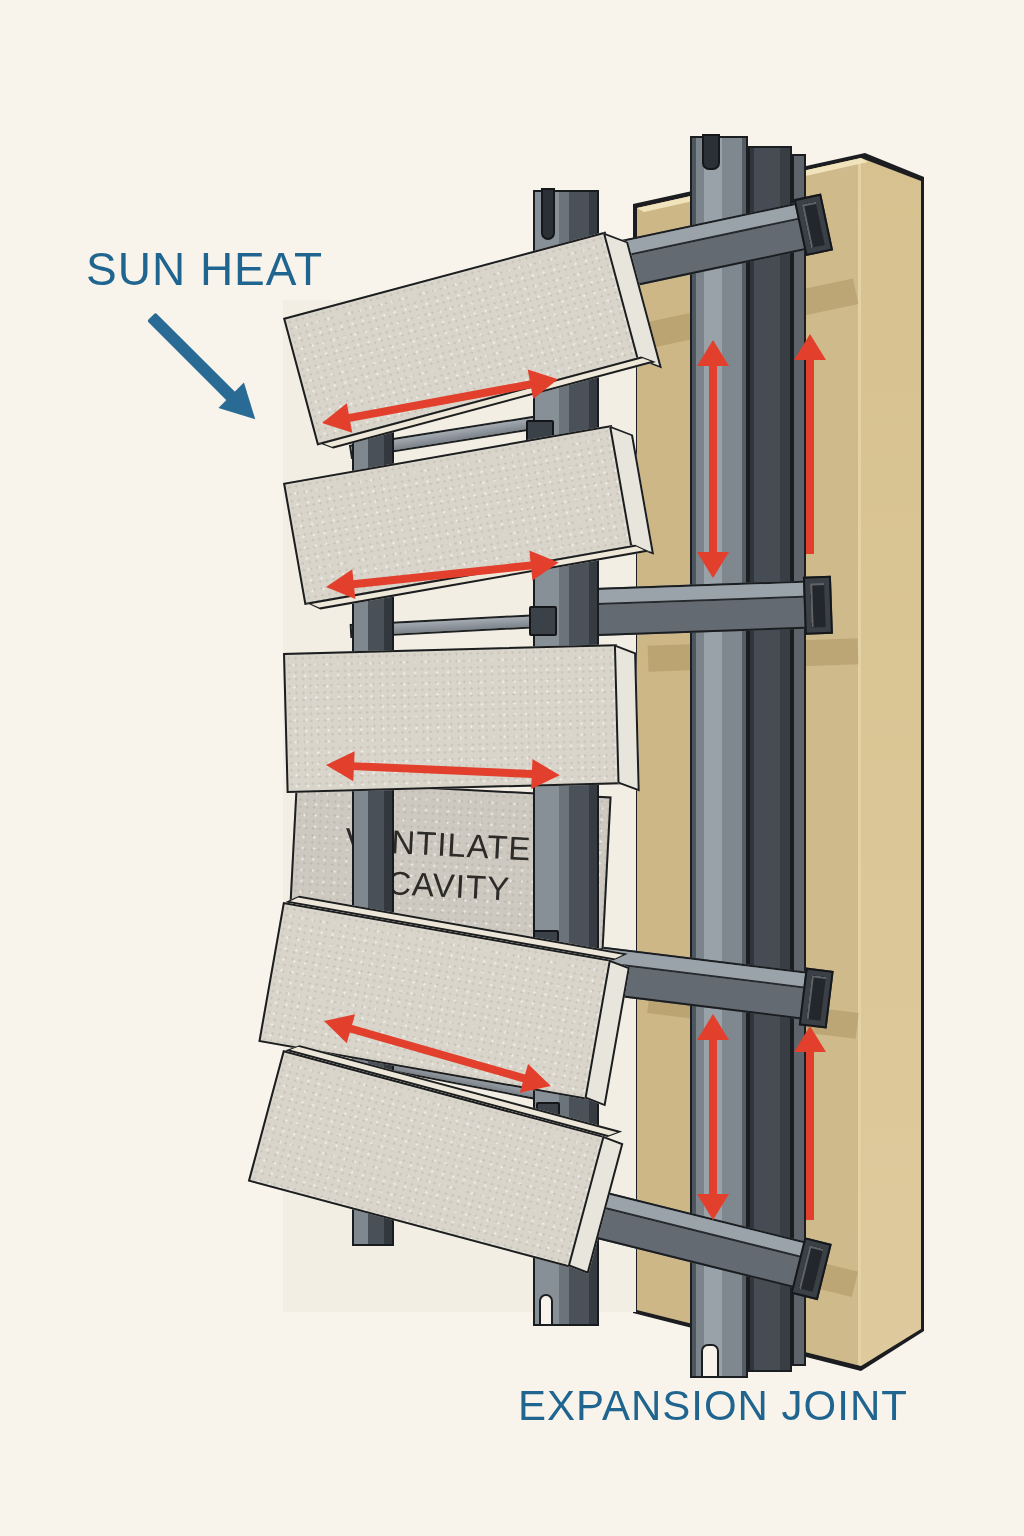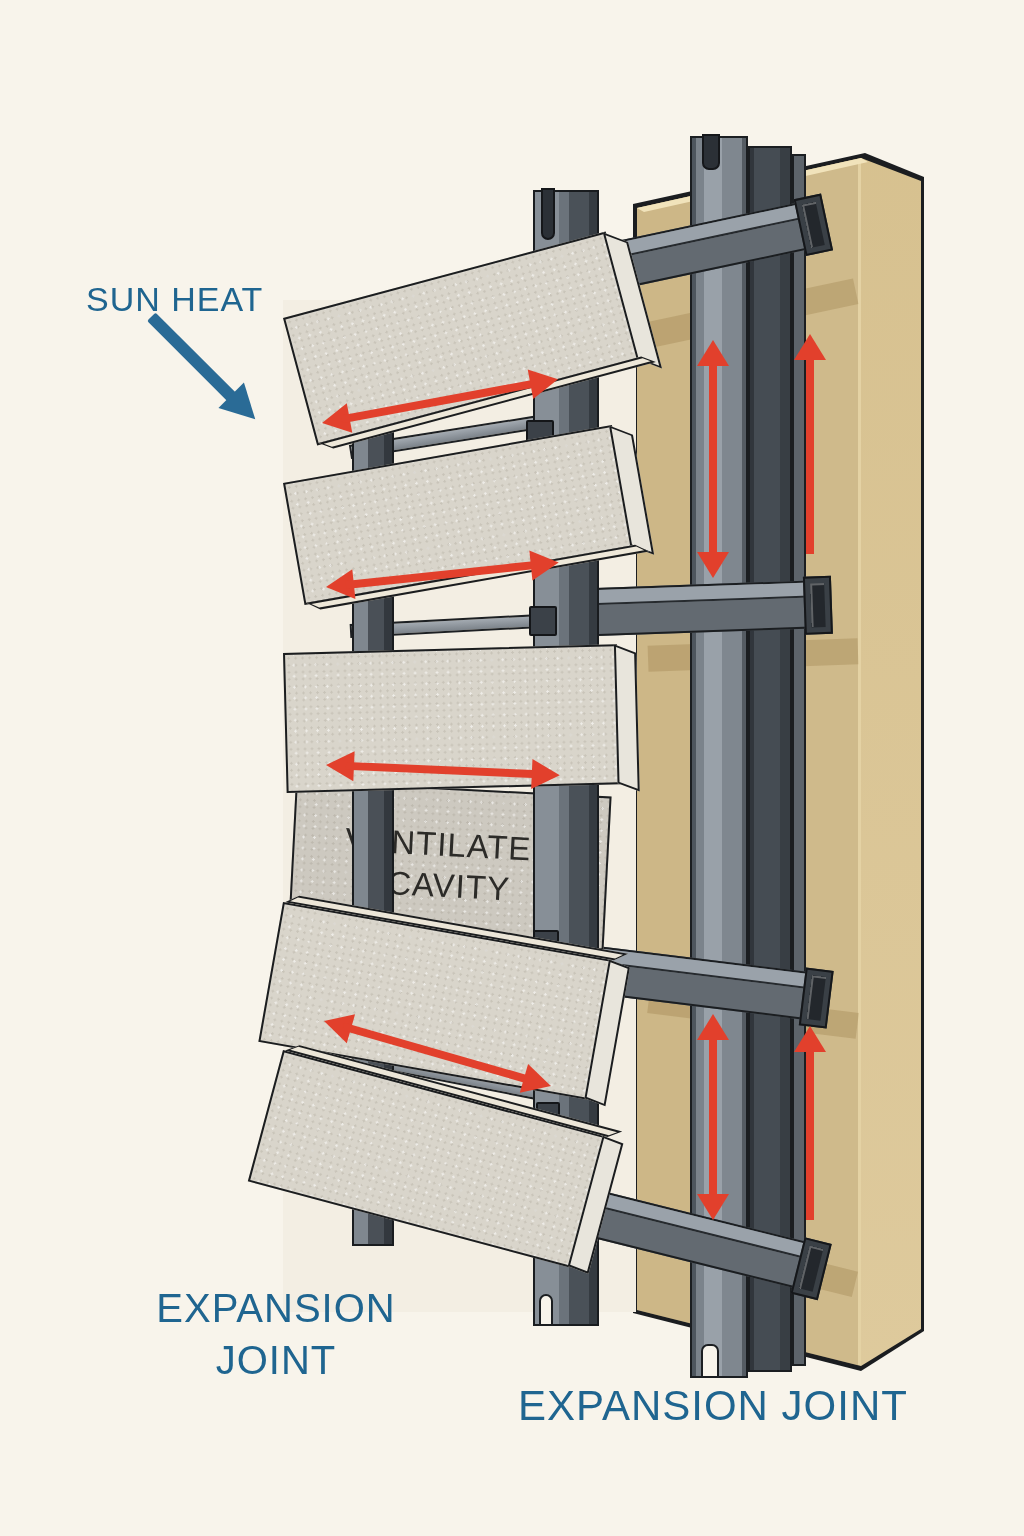--- a/index.html
+++ b/index.html
@@ -64,21 +64,21 @@
   .varr{width:32px;}
   .varr .shaft{position:absolute;top:20px;bottom:20px;left:12px;width:8px;background:#e2402c;}
   .varr .shaft-full{position:absolute;top:20px;bottom:0;left:12px;width:8px;background:#e2402c;}
   .varr .hu{position:absolute;top:0;left:0;width:0;height:0;border-left:16px solid transparent;border-right:16px solid transparent;border-bottom:26px solid #e2402c;}
   .varr .hd{position:absolute;bottom:0;left:0;width:0;height:0;border-left:16px solid transparent;border-right:16px solid transparent;border-top:26px solid #e2402c;}
   .sunarr{left:152px;top:298px;width:146px;height:36px;transform:rotate(45deg);transform-origin:0 50%;}
   .sunarr .shaft{position:absolute;left:0;right:30px;top:13px;height:12px;background:#2a6b96;border-radius:2px;}
   .sunarr .head{position:absolute;right:0;top:0;width:0;height:0;border-top:18px solid transparent;border-bottom:18px solid transparent;border-left:34px solid #2a6b96;}
   
   .lbl{color:#1f6590;letter-spacing:1px;white-space:pre-line;}
-  .lbl-sun{left:86px;top:242px;font-size:34px;margin-top:38px;}
+  .lbl-sun{left:86px;top:242px;font-size:46px;}
   .lbl-thermal{left:28px;top:662px;width:264px;font-size:40px;line-height:1.32;text-align:center;}
   .lbl-expl{left:148px;top:1282px;width:256px;font-size:40px;line-height:1.3;text-align:center;}
   .lbl-expb{left:518px;top:1382px;font-size:42px;}
 </style>
 </head>
 <body>
 
 <div id="canvas">
 
   <div class="abs wall-backing"></div>
@@ -205,17 +205,15 @@
     <div class="hu"></div>
       <div class="shaft-full"></div>
   </div>
 
   <div class="abs sunarr">
     <div class="shaft"></div>
     <div class="head"></div>
   </div>
 
   <div class="abs lbl lbl-sun">SUN HEAT</div>
-  <div class="abs lbl lbl-expl">EXPANSION
-JOINT</div>
   <div class="abs lbl lbl-expb">EXPANSION JOINT</div>
 
 </div>
 
 </body></html>

